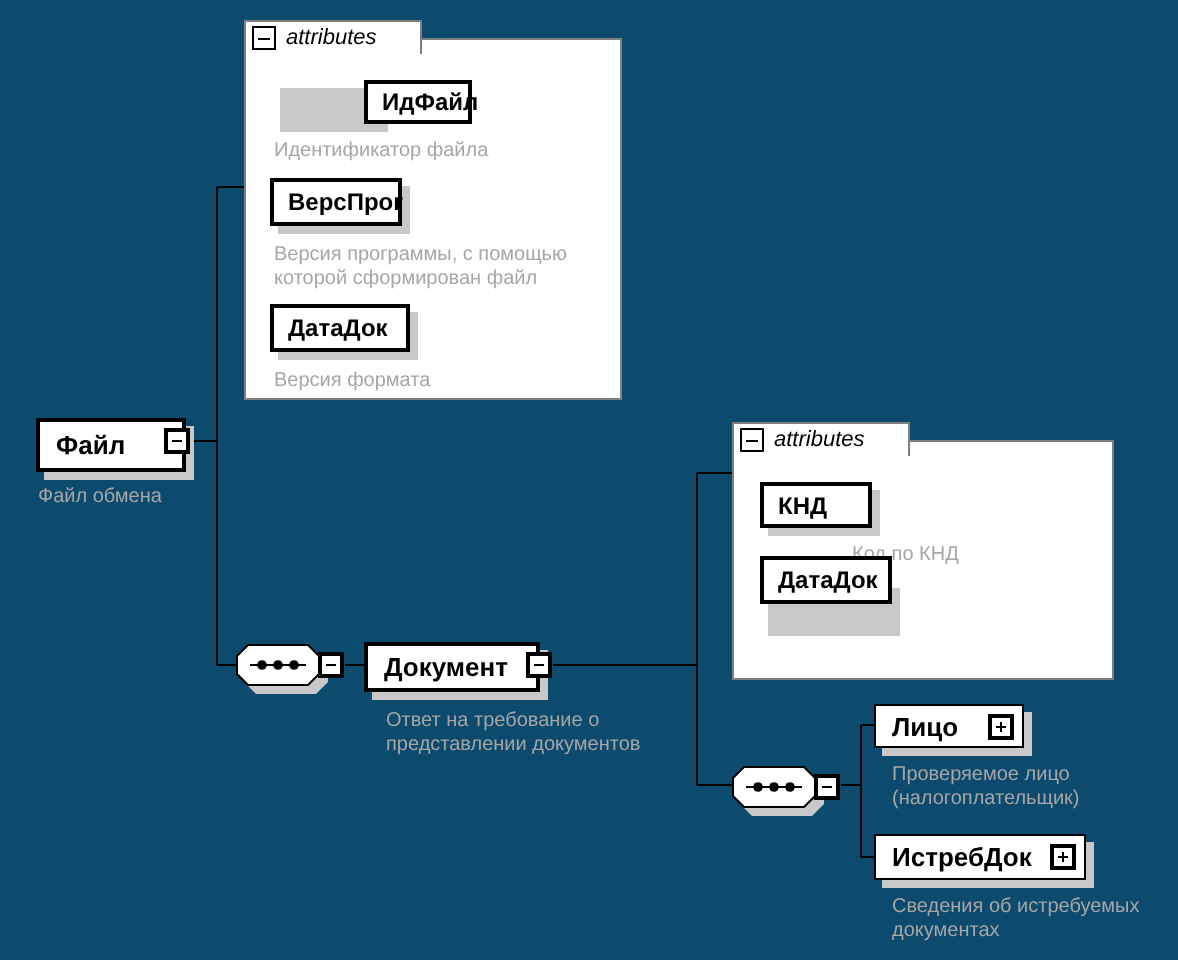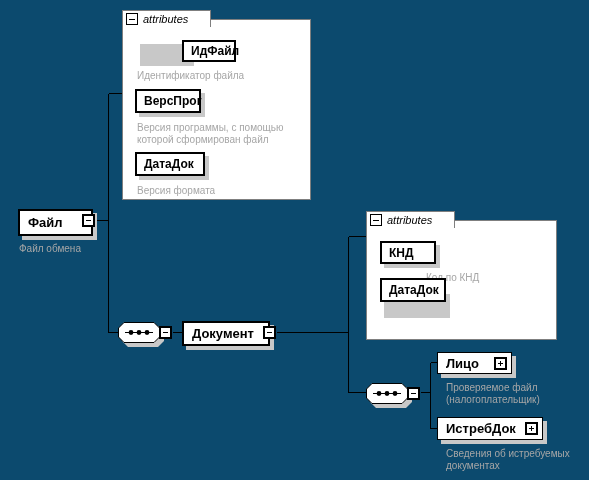--- a/index.html
+++ b/index.html
@@ -261,20 +261,22 @@
     <circle cx="21" cy="10.5" r="2.4" fill="#000000"></circle>
     <circle cx="29" cy="10.5" r="2.4" fill="#000000"></circle>
   </svg>
   <div class="ctl ctl-float" style="left:159px; top:326px;"></div>
 
   <div class="node-shadow" style="left:186px; top:325px; width:88px; height:25px;"></div>
   <div class="node" style="left:182px; top:321px; width:88px; height:25px;">
     <span class="node-label">Документ</span>
   </div>
   <div class="ctl ctl-float" style="left:263px; top:326px;"></div>
+  <div class="doc" style="left:193px; top:355px; width:160px;">Ответ на требование о
+представлении документов</div>
 
   <div class="attr-container">
     <div class="attr-body" style="left:366px; top:220px; width:191px; height:120px;"></div>
     <div class="attr-tab-cover" style="left:367px; top:220px; width:87px; height:2px;"></div>
     <div class="attr-tab" style="left:366px; top:211px; width:89px;">
       <span class="ctl small"></span>
       <span class="tab-label">attributes</span>
     </div>
   </div>
 
@@ -299,21 +301,21 @@
     <circle cx="21" cy="10.5" r="2.4" fill="#000000"></circle>
     <circle cx="29" cy="10.5" r="2.4" fill="#000000"></circle>
   </svg>
   <div class="ctl ctl-float" style="left:407px; top:387px;"></div>
 
   <div class="node-shadow" style="left:441px; top:356px; width:75px; height:22px;"></div>
   <div class="node thin" style="left:437px; top:352px; width:75px; height:22px;">
     <span class="node-label">Лицо</span>
     <span class="ctl plus ctl-inbox"></span>
   </div>
-  <div class="doc" style="left:446px; top:382px; width:140px;">Проверяемое файл
+  <div class="doc" style="left:446px; top:382px; width:140px;">Проверяемое лицо
 (налогоплательщик)</div>
 
   <div class="node-shadow" style="left:441px; top:421px; width:106px; height:23px;"></div>
   <div class="node thin" style="left:437px; top:417px; width:106px; height:23px;">
     <span class="node-label">ИстребДок</span>
     <span class="ctl plus ctl-inbox"></span>
   </div>
   <div class="doc" style="left:446px; top:448px; width:145px;">Сведения об истребуемых
 документах</div>
 

